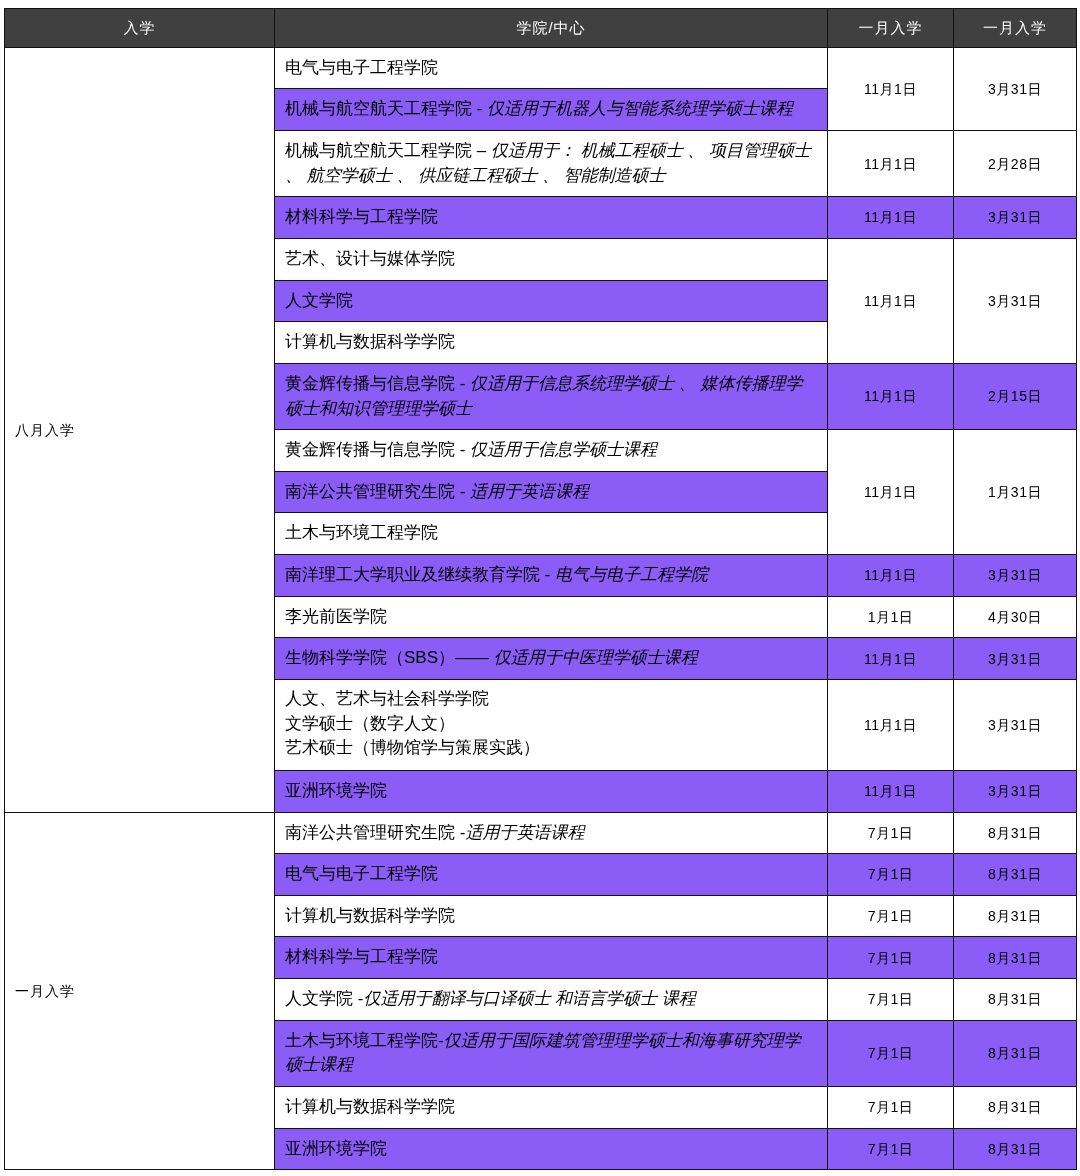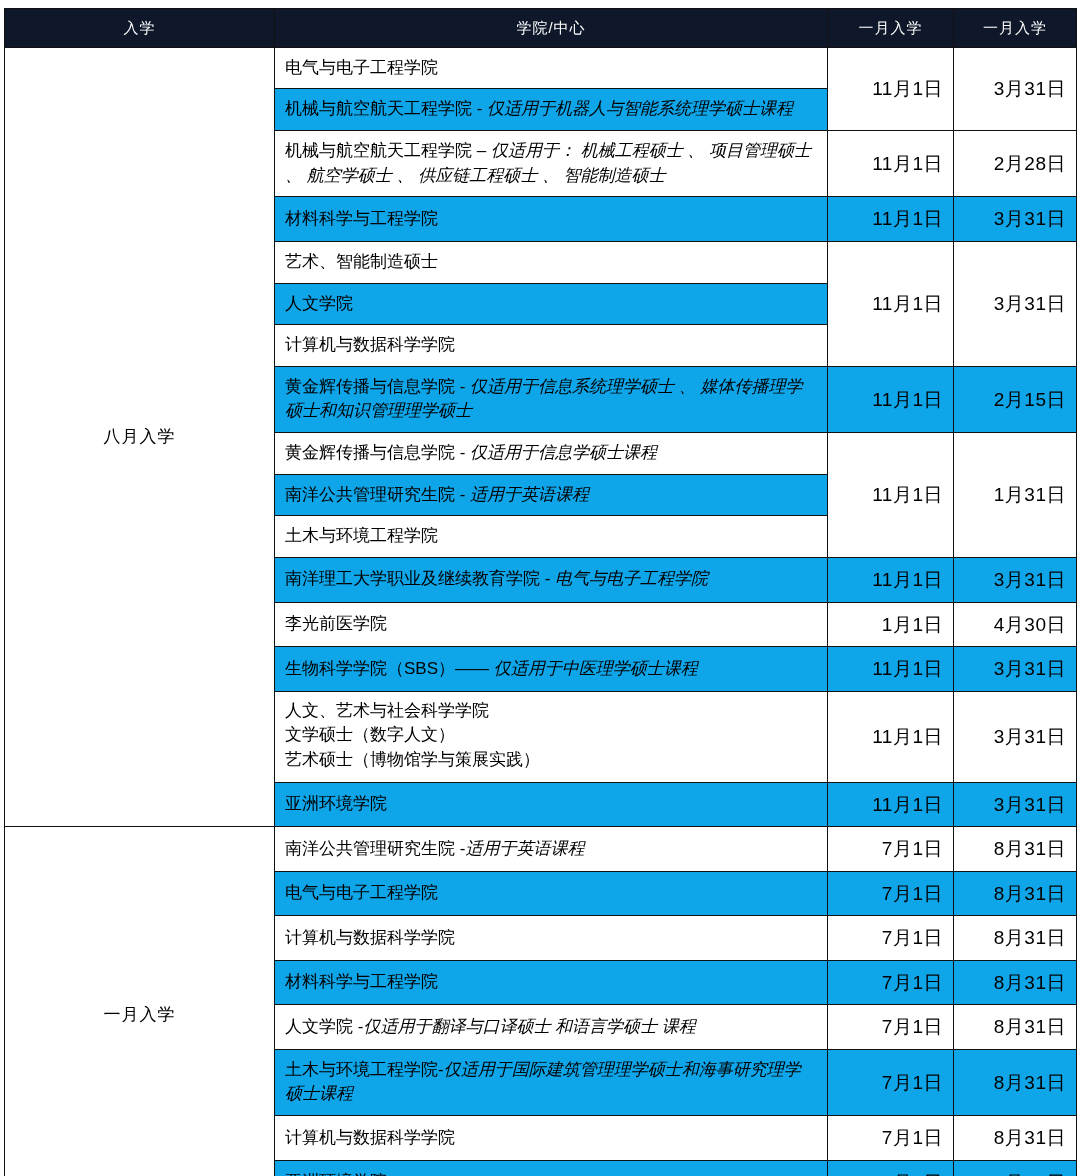--- a/index.html
+++ b/index.html
@@ -31,49 +31,49 @@
     table-layout: fixed;
     font-size: 14.5px;
   }
   table.sched td, table.sched th {
     border: 1px solid #111111;
     vertical-align: middle;
     padding: 8px 10px;
     line-height: 1.45;
   }
   thead th {
-    background: #0f172a;
+    background: #404040;
     color: #ffffff;
     font-weight: normal;
     text-align: center;
     font-size: 15px;
     padding: 7px 6px;
     letter-spacing: 1px;
   }
   col.c-intake { width: 270px; }
   col.c-school { width: 553px; }
   col.c-open   { width: 126px; }
   col.c-close  { width: 123px; }
 
   td.intake {
-    text-align: center;
-    font-size: 17px;
+    text-align: left;
+    font-size: 14px;
     letter-spacing: 1px;
   }
   td.school {
     text-align: left;
     font-size: 17px;
   }
   td.date {
-    text-align: right;
-    font-size: 19px;
+    text-align: center;
+    font-size: 14px;
     letter-spacing: 0.5px;
   }
   tr.shade td.school, tr.shade td.date {
-    background: #0ea5e9;
+    background: #8b5cf6;
   }
   td.shadecell { background: #f2f2f2; }
   .ital {
     font-style: italic;
   }
   .multiline span { display: block; font-family: Liberation Mono, monospace; }
 </style>
 </head>
 <body>
 
@@ -109,21 +109,21 @@
           <td class="school"><span>机械与航空航天工程学院 – </span><span class="ital">仅适用于： 机械工程硕士 、 项目管理硕士 、 航空学硕士 、 供应链工程硕士 、 智能制造硕士</span></td>
           <td class="date" rowspan="1">11月1日</td>
           <td class="date" rowspan="1">2月28日</td>
         </tr>
         <tr class="shade">
           <td class="school"><span>材料科学与工程学院</span></td>
           <td class="date shadecell" rowspan="1">11月1日</td>
           <td class="date shadecell" rowspan="1">3月31日</td>
         </tr>
         <tr>
-          <td class="school"><span>艺术、智能制造硕士</span></td>
+          <td class="school"><span>艺术、设计与媒体学院</span></td>
           <td class="date" rowspan="3">11月1日</td>
           <td class="date" rowspan="3">3月31日</td>
         </tr>
         <tr class="shade">
           <td class="school"><span>人文学院</span></td>
         </tr>
         <tr>
           <td class="school"><span>计算机与数据科学学院</span></td>
         </tr>
         <tr class="shade">

